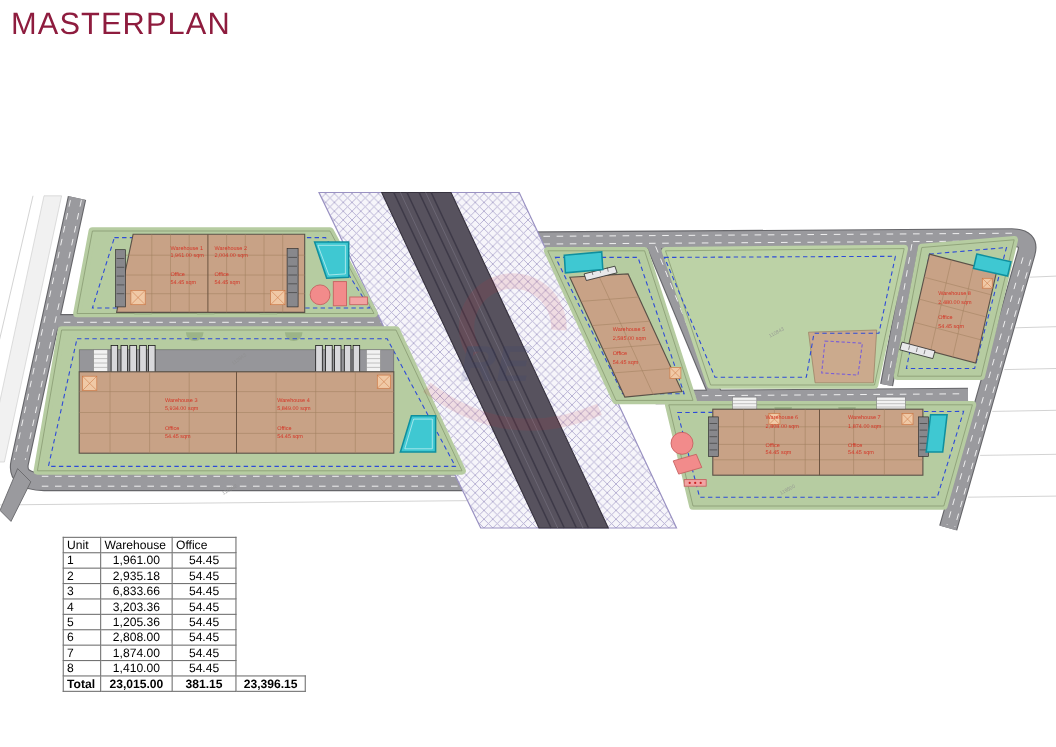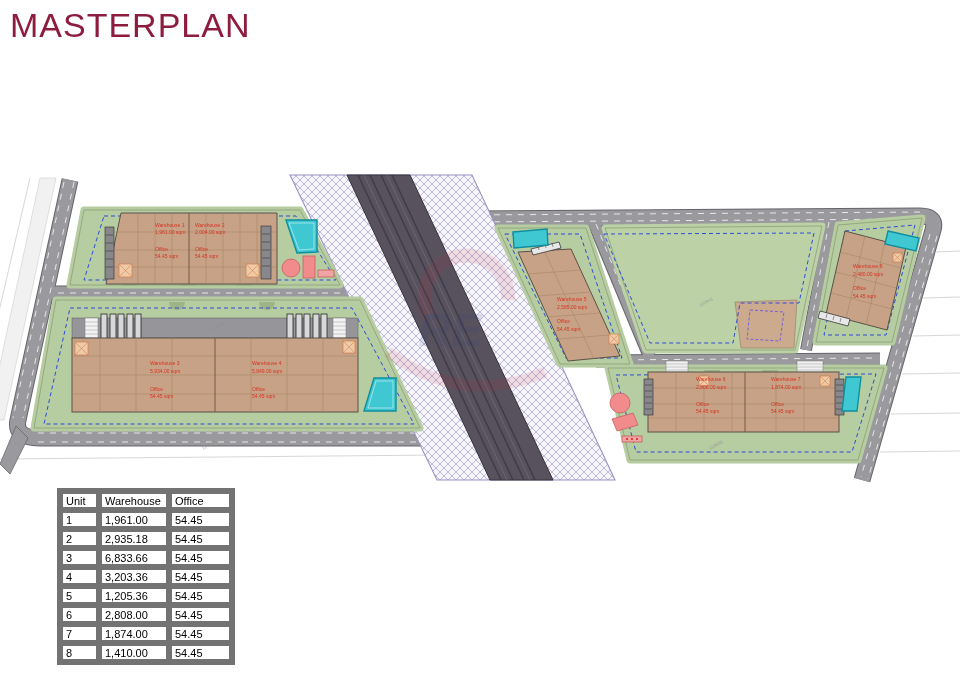--- a/index.html
+++ b/index.html
@@ -1,28 +1,28 @@
 <!DOCTYPE html>
 <html><head>
 <meta charset="utf-8">
 <style>
   html,body{margin:0;padding:0;background:#ffffff;}
   .page{position:relative;width:960px;height:679px;background:#ffffff;overflow:hidden;
         font-family:"Liberation Sans","DejaVu Sans",sans-serif;}
-  .title{position:absolute;left:10px;top:6px;font-size:34px;letter-spacing:1px;
+  .title{position:absolute;left:10px;top:6px;font-size:28px;letter-spacing:1px;
          color:#8e1c3e;font-weight:normal;}
   svg{position:absolute;left:0;top:0;}
   svg text{font-family:"Liberation Sans","DejaVu Sans",sans-serif;}
   .wh-label{fill:#d43425;font-size:5px;}
   .parcel{fill:#8f8f8f;font-size:4.6px;opacity:.8;}
   .mp-table{position:absolute;left:57px;top:488px;border-collapse:collapse;
             font-size:11px;color:#000;}
-  .mp-table td{border:6px solid #737373;padding:0 3px;height:13px;min-width:24px;
+  .mp-table td{border:1px solid #737373;padding:0 3px;height:13px;min-width:24px;
                background:#fff;}
-  .mp-table td.num{text-align:left;}
+  .mp-table td.num{text-align:center;}
   .mp-table td.ghost{border:none;background:transparent;}
   .mp-table tr.total td{font-weight:bold;}
   .mp-table td.c-unit{width:27px;}
   .mp-table td.c-wh{width:58px;}
   .mp-table td.c-of{width:51px;}
   .mp-table td.c-gr{width:56px;}
 </style>
 </head>
 <body>
 
@@ -362,16 +362,22 @@
         <td class="num">1,874.00</td>
         <td class="num">54.45</td>
         <td class="ghost"></td>
       </tr>
       <tr>
         <td>8</td>
         <td class="num">1,410.00</td>
         <td class="num">54.45</td>
         <td class="ghost"></td>
       </tr>
+      <tr class="total">
+        <td>Total</td>
+        <td class="num">23,015.00</td>
+        <td class="num">381.15</td>
+        <td class="num c-gr">23,396.15</td>
+      </tr>
     </tbody>
   </table>
 
 </div>
 
 </body></html>

